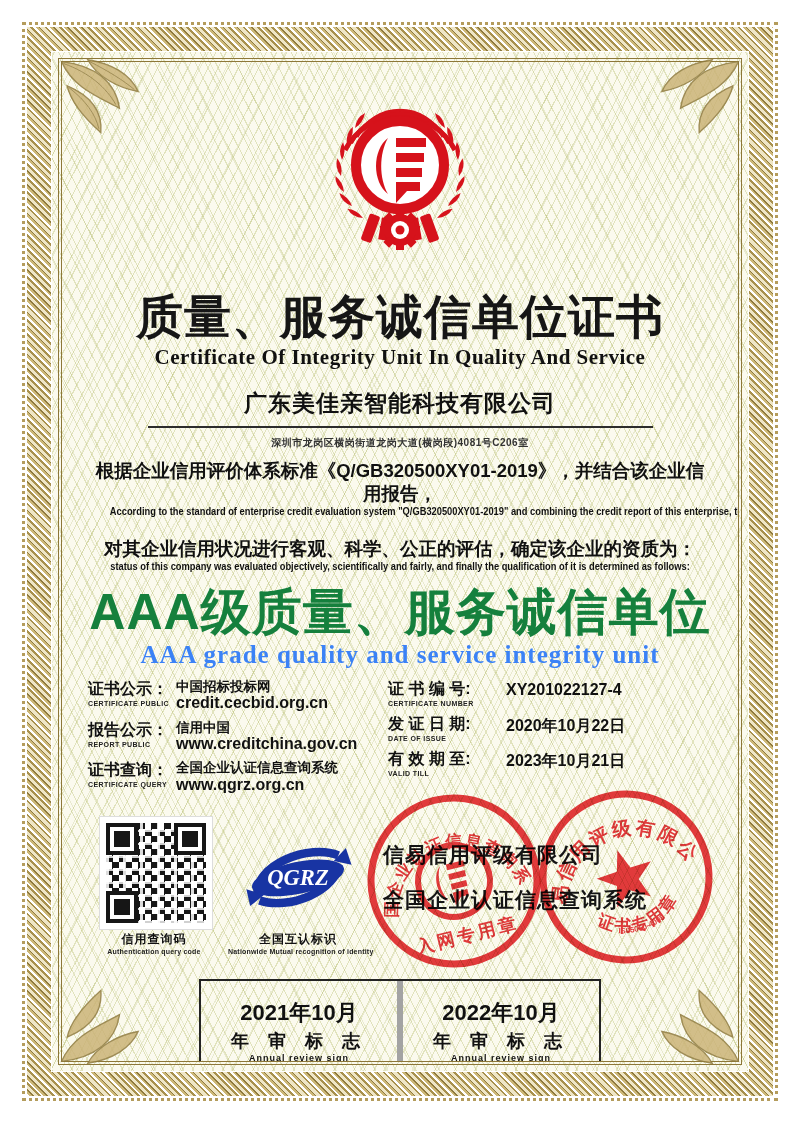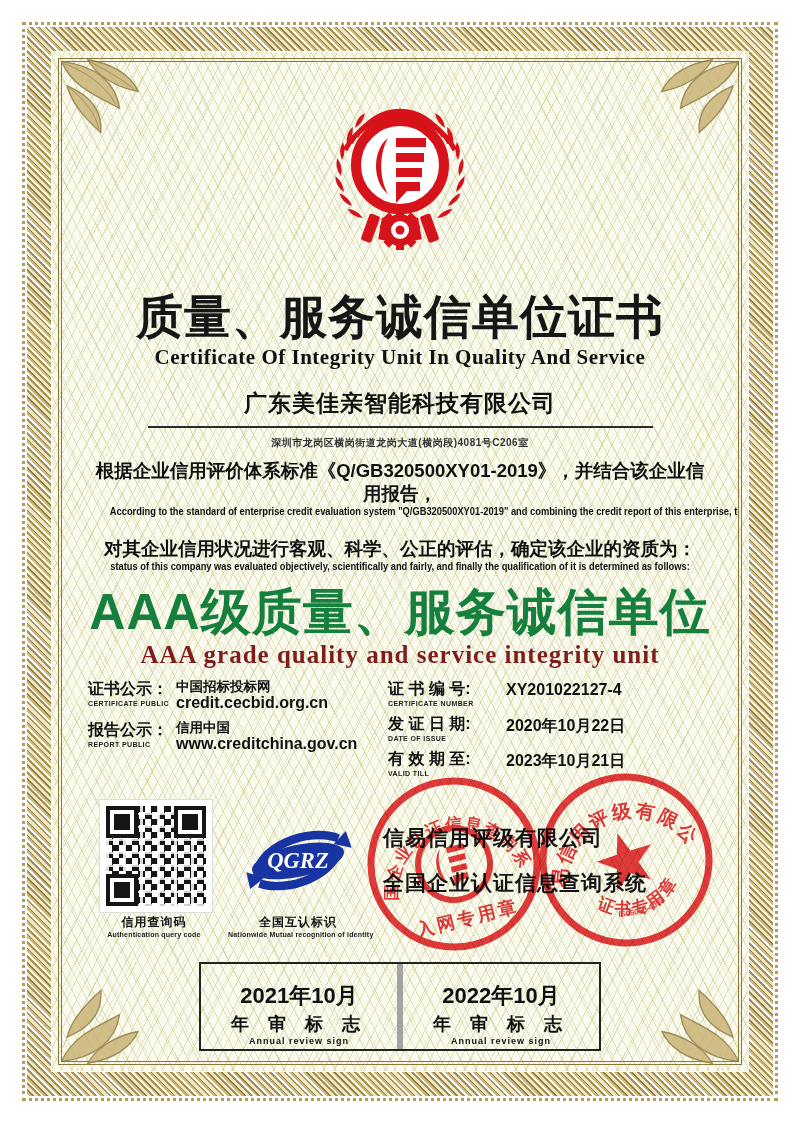--- a/index.html
+++ b/index.html
@@ -29,21 +29,21 @@
   .title-cn{font-size:47px;font-weight:bold;letter-spacing:1px;line-height:1.08;margin-top:36px;color:#161616;}
   .title-en{font-family:"Liberation Serif",serif;font-weight:bold;font-size:21px;margin-top:2px;letter-spacing:.5px;}
   .company{font-size:23px;font-weight:600;margin-top:18px;letter-spacing:1px;}
   .company-rule{width:505px;border:none;border-top:2px solid #2c2c2c;margin:7px auto 0 auto;}
   .address{font-size:10px;font-weight:600;color:#333;margin-top:8px;letter-spacing:.5px;}
   .para{margin-top:9px;}
   .para .cn{font-size:18.5px;font-weight:bold;line-height:1.25;}
   .para .en{font-size:10px;font-weight:bold;white-space:nowrap;transform:scaleX(.93);transform-origin:50% 50%;margin-top:1px;}
   .para2{margin-top:20px;}
   .grade-cn{font-size:50px;font-weight:bold;color:#15803d;letter-spacing:1px;margin-top:14px;line-height:1.05;}
-  .grade-en{font-family:"Liberation Serif",serif;font-size:25px;font-weight:bold;color:#7f1d1d;letter-spacing:1px;margin-top:2px;}
+  .grade-en{font-family:"Liberation Serif",serif;font-size:25px;font-weight:bold;color:#3b82f6;letter-spacing:1px;margin-top:2px;}
 
   
   .info{display:flex;margin-top:10px;text-align:left;}
   .col-l{width:300px;}
   .col-r{width:320px;}
   .irow{display:flex;margin-bottom:7px;align-items:flex-start;}
   .ilabel{width:88px;flex:0 0 88px;}
   .ilabel .cn{font-size:16px;font-weight:bold;white-space:nowrap;}
   .ilabel .en{font-size:7px;font-weight:bold;letter-spacing:.4px;color:#222;white-space:nowrap;}
   .ival .l1{font-size:13.5px;font-weight:600;line-height:1.15;}
@@ -224,20 +224,30 @@
         <div class="irow">
           <div class="ilabel">
             <div class="cn">报告公示：</div>
             <div class="en">REPORT PUBLIC</div>
           </div>
           <div class="ival">
             <div class="l1">信用中国</div>
             <div class="l2">www.creditchina.gov.cn</div>
           </div>
         </div>
+        <div class="irow">
+          <div class="ilabel">
+            <div class="cn">证书查询：</div>
+            <div class="en">CERTIFICATE QUERY</div>
+          </div>
+          <div class="ival">
+            <div class="l1">全国企业认证信息查询系统</div>
+            <div class="l2">www.qgrz.org.cn</div>
+          </div>
+        </div>
       </div>
       <div class="col-r">
         <div class="irow">
           <div class="ilabel">
             <div class="cn">证 书 编 号:</div>
             <div class="en">CERTIFICATE NUMBER</div>
           </div>
           <div class="ival">XY201022127-4</div>
         </div>
         <div class="irow">

